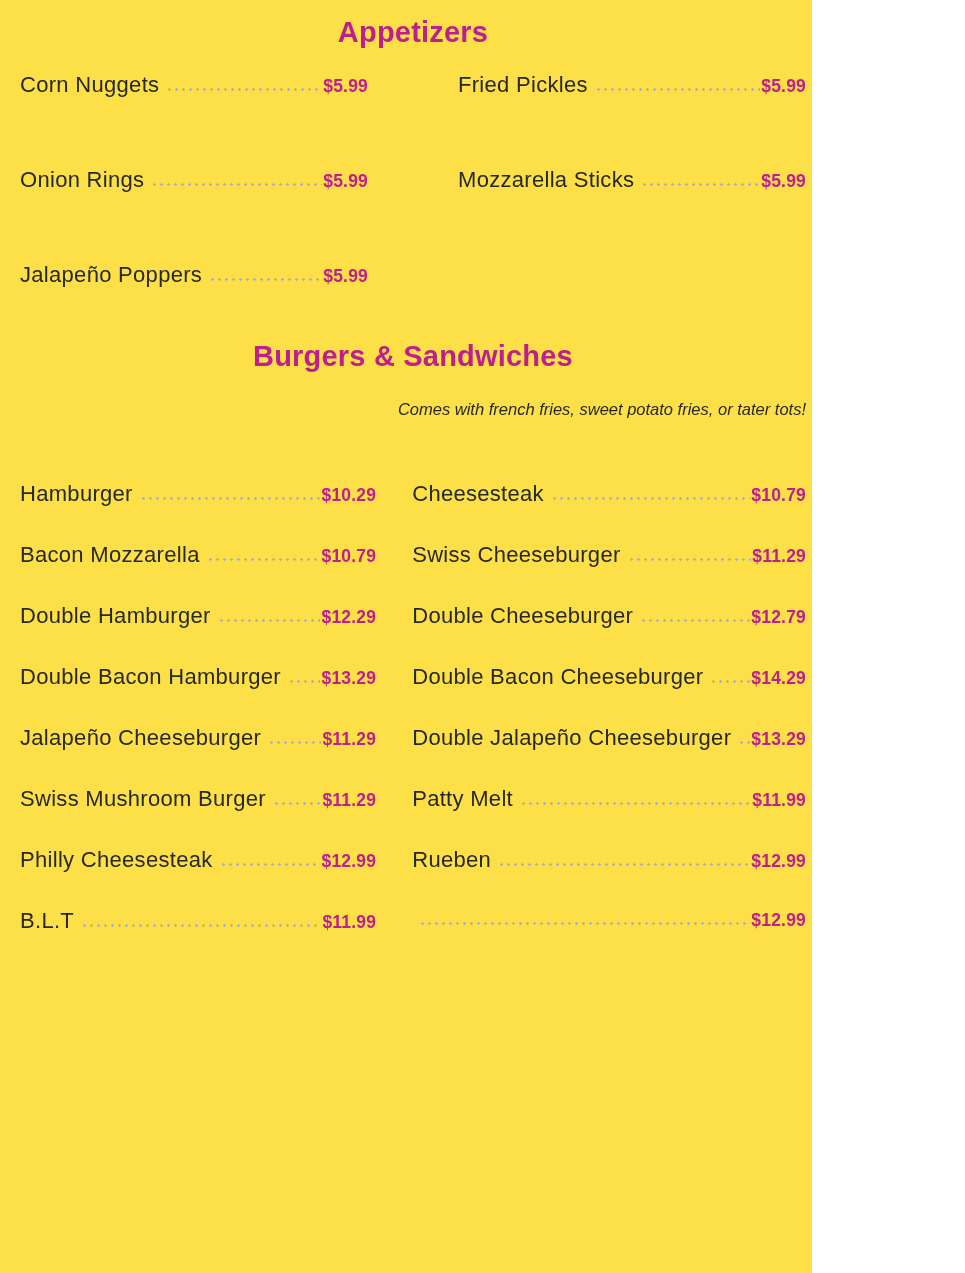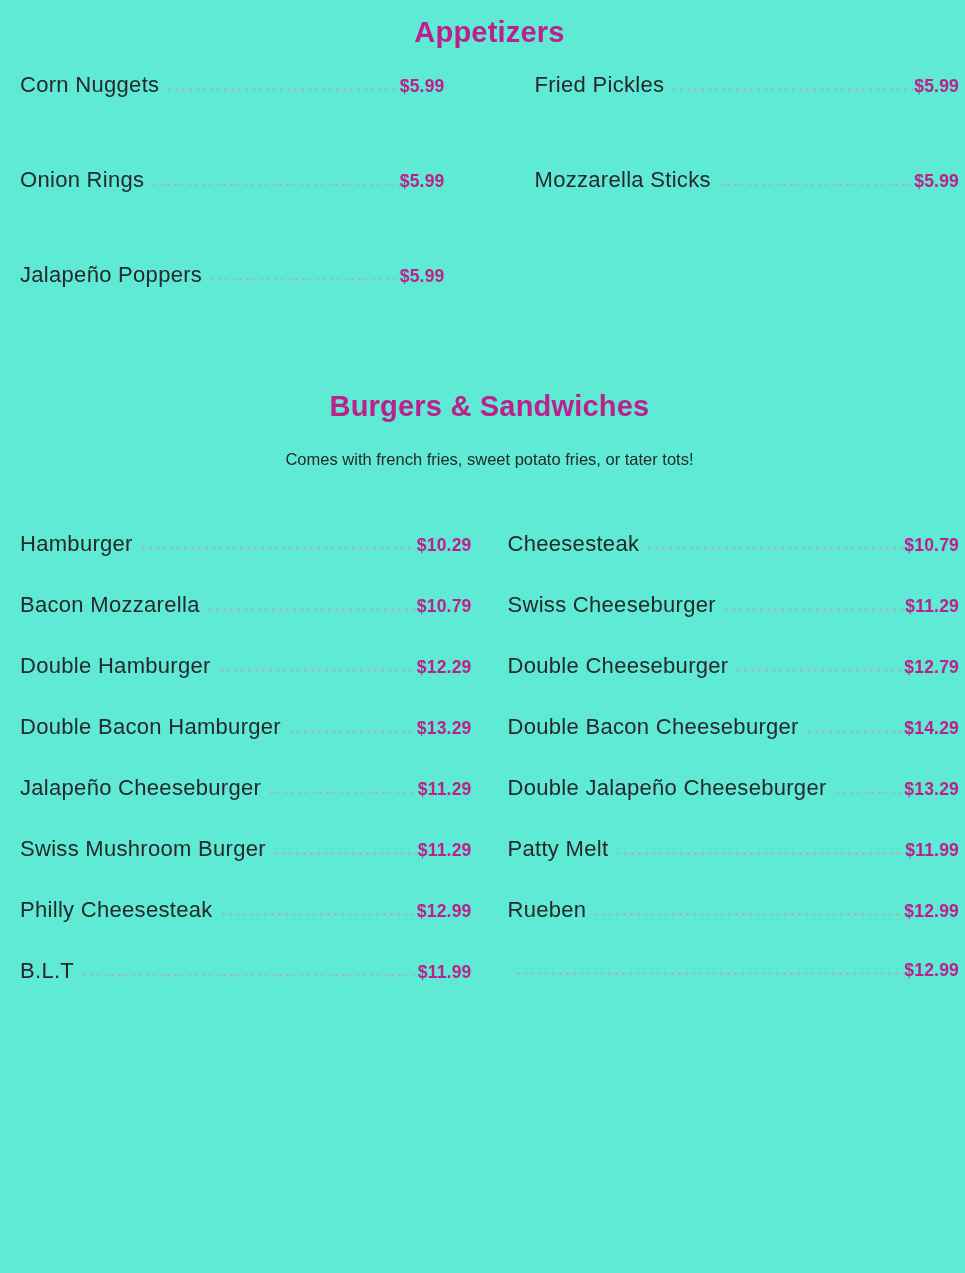--- a/index.html
+++ b/index.html
@@ -3,44 +3,45 @@
 <meta charset="utf-8">
 <style>
   * { box-sizing: border-box; }
   html, body {
     margin: 0;
     padding: 0;
     background: #ffffff;
     font-family: "Liberation Sans", "DejaVu Sans", sans-serif;
   }
   .menu {
-    width: 965px;
+    width: 812px;
     min-height: 1273px;
     padding: 14px 6px 24px 20px;
-    background: #5eead4;
+    background: #fde047;
     overflow: hidden;
   }
   .menu-section { margin: 0; }
-  .menu-section + .menu-section { margin-top: 101px; }
+  .menu-section + .menu-section { margin-top: 51px; }
   .section-title {
     margin: 0;
     text-align: center;
     font-size: 29px;
     line-height: 36px;
     font-weight: 700;
     letter-spacing: 0.2px;
     color: var(--accent, #bd208c);
   }
   .section-subtitle {
     margin: 24px 0 0 0;
-    text-align: center;
+    text-align: right;
     font-size: 16.5px;
     line-height: 22px;
     font-weight: 400;
     color: var(--text, #26282b);
+    font-style: italic;
   }
   .items-grid {
     display: grid;
     grid-template-columns: 1fr 1fr;
     column-gap: 90px;
     row-gap: 70px;
     margin-top: 22px;
   }
   .items-grid.after-subtitle { margin-top: 61px; gap: 36px; }
   .menu-item {

